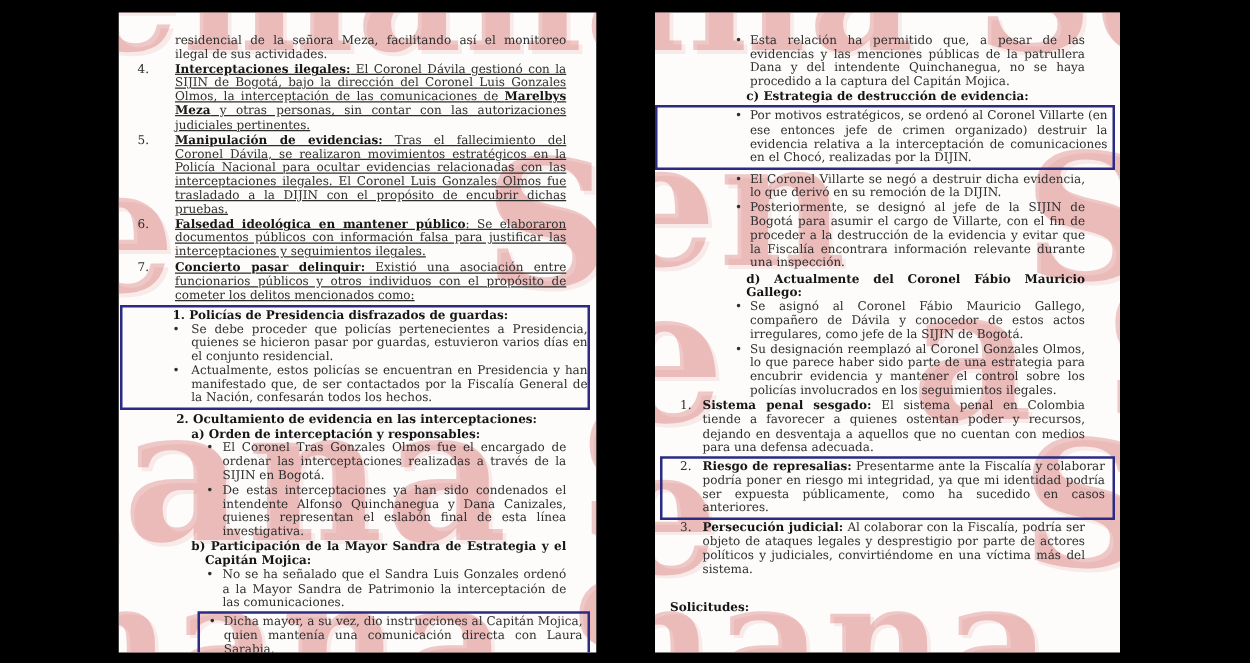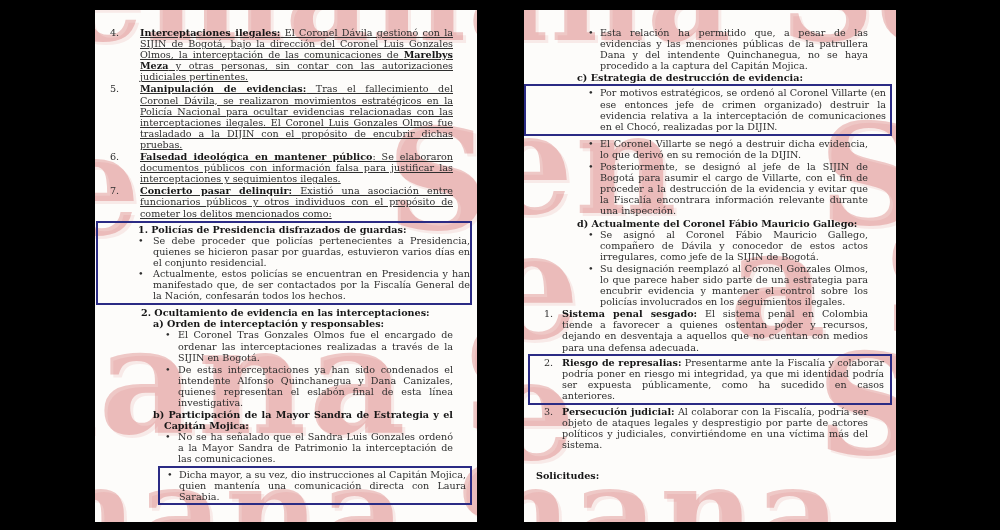--- a/index.html
+++ b/index.html
@@ -47,21 +47,21 @@
 
   .sec2hd{margin-left:31px;}
   .subhd{margin-left:43px;padding-left:11px;text-indent:-11px;}
   .lvl3{margin-left:55px;margin-bottom:1px;}
   .lvl3 .b{width:13px;}
   .boxB{margin:1px -19px 0 48px;padding:1px 4px 1px 7px;}
   .boxB .bul .b{width:12px;}
 
   .rbul{margin-left:52px;margin-bottom:1px;}
   .rbul .b{width:12px;}
-  .rhd{margin-left:41px;}
+  .rhd{margin-left:61px;}
   .boxC{margin:1px -24px 2px -12px;padding:1px 4px 2px 62px;}
   .boxC .bul .b{width:12px;}
   .roli{display:flex;margin-left:8px;margin-bottom:1px;}
   .roli .n{width:18px;flex:none;}
   .roli .t{flex:1;}
   .boxD{margin:0 -24px 1px -8px;padding:1px 6px 1px 14px;}
   .fund-hd{margin:14px 0 6px 0;}
   .solic{margin-top:20px;}
 </style>
 </head>
@@ -70,20 +70,21 @@
 <div class="page page-left">
   <div class="wm">
     <span class="wm-t" style="top:-80px;left:-34px;font-size:130px;">emana Se</span>
     <span class="wm-t" style="top:105px;left:-44px;font-size:140px;">e</span>
     <span class="wm-t" style="top:100px;left:292px;font-size:140px;">Se</span>
     <span class="wm-t" style="top:295px;left:-255px;font-size:150px;">emana Se</span>
     <span class="wm-t" style="top:438px;left:-96px;font-size:130px;">mana Se</span>
   </div>
   <div class="content">
 
+    <p class="intro" style="margin:0 0 1px 30px;"><span>residencial de la señora Meza, facilitando así el monitoreo ilegal de sus actividades.</span></p>
 
     <div class="oli">
       <span class="n">4.</span>
       <span class="t"><span class="bseg">Interceptaciones ilegales:</span><span> El Coronel Dávila gestionó con la SIJIN de Bogotá, bajo la dirección del Coronel Luis Gonzales Olmos, la interceptación de las comunicaciones de </span><span class="bseg">Marelbys Meza</span><span> y otras personas, sin contar con las autorizaciones judiciales pertinentes.</span></span>
     </div>
     <div class="oli">
       <span class="n">5.</span>
       <span class="t"><span class="bseg">Manipulación de evidencias:</span><span> Tras el fallecimiento del Coronel Dávila, se realizaron movimientos estratégicos en la Policía Nacional para ocultar evidencias relacionadas con las interceptaciones ilegales. El Coronel Luis Gonzales Olmos fue trasladado a la DIJIN con el propósito de encubrir dichas pruebas.</span></span>
     </div>
     <div class="oli">

